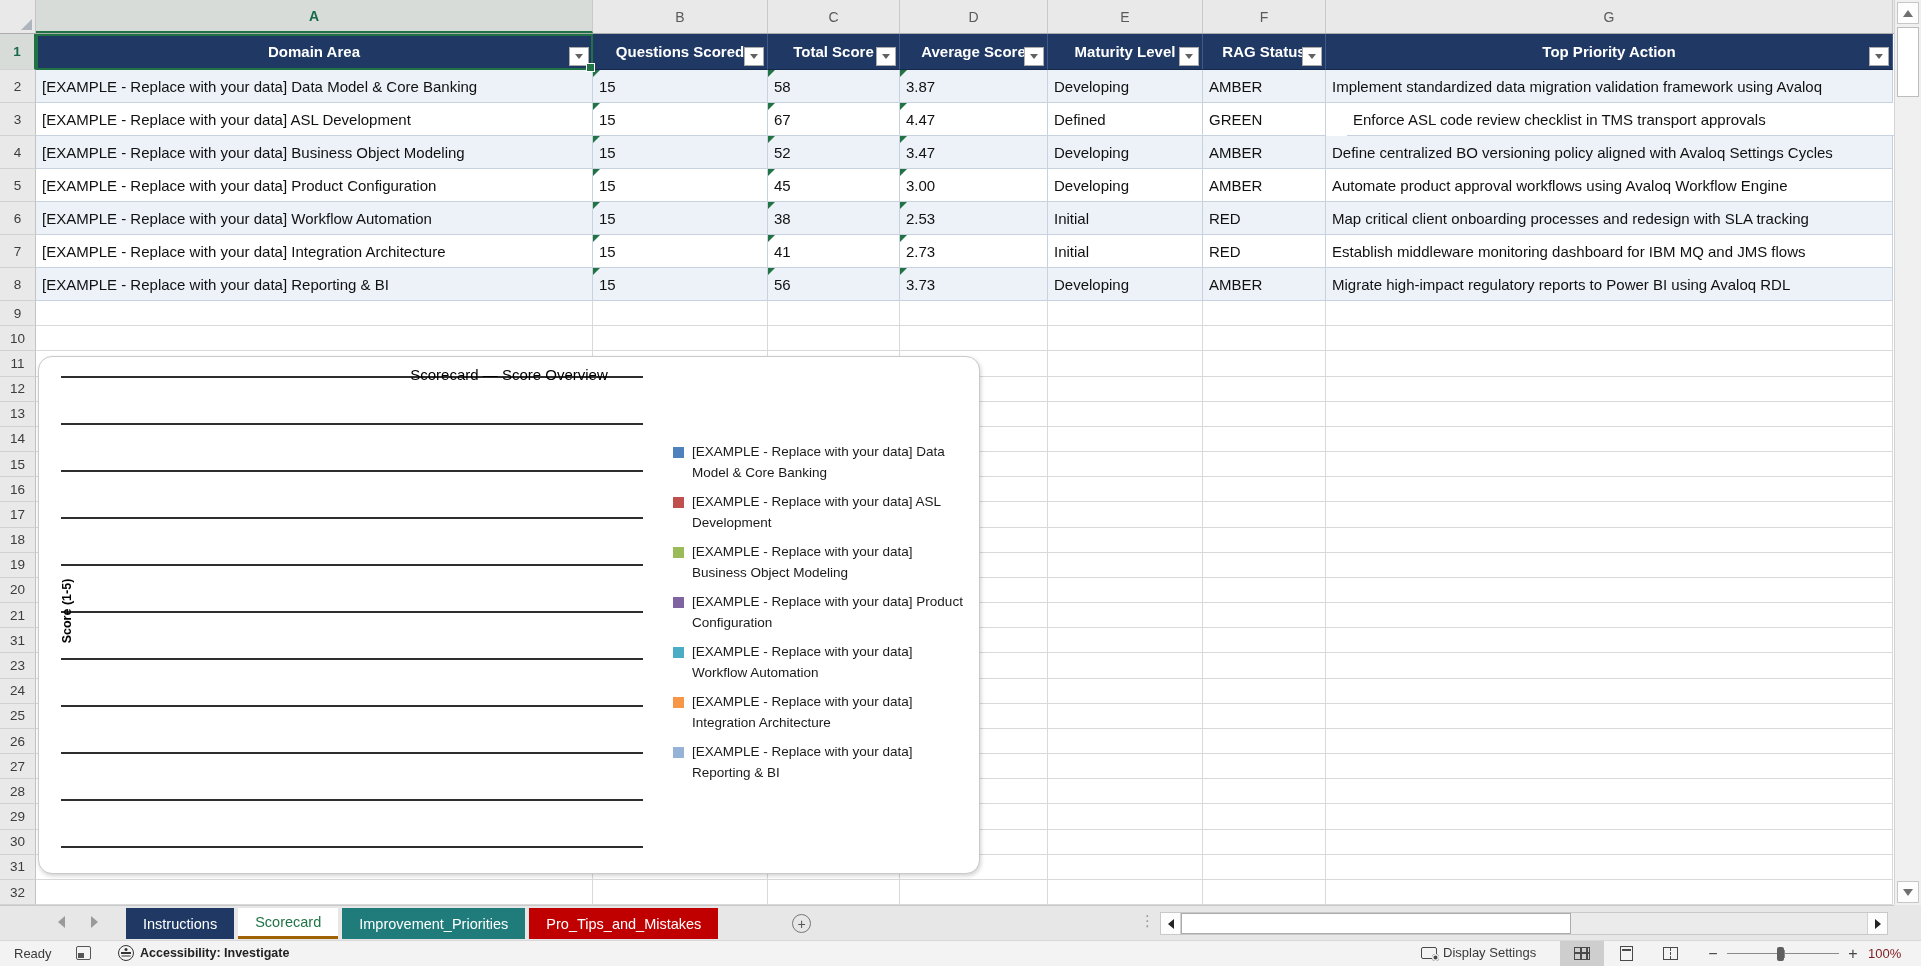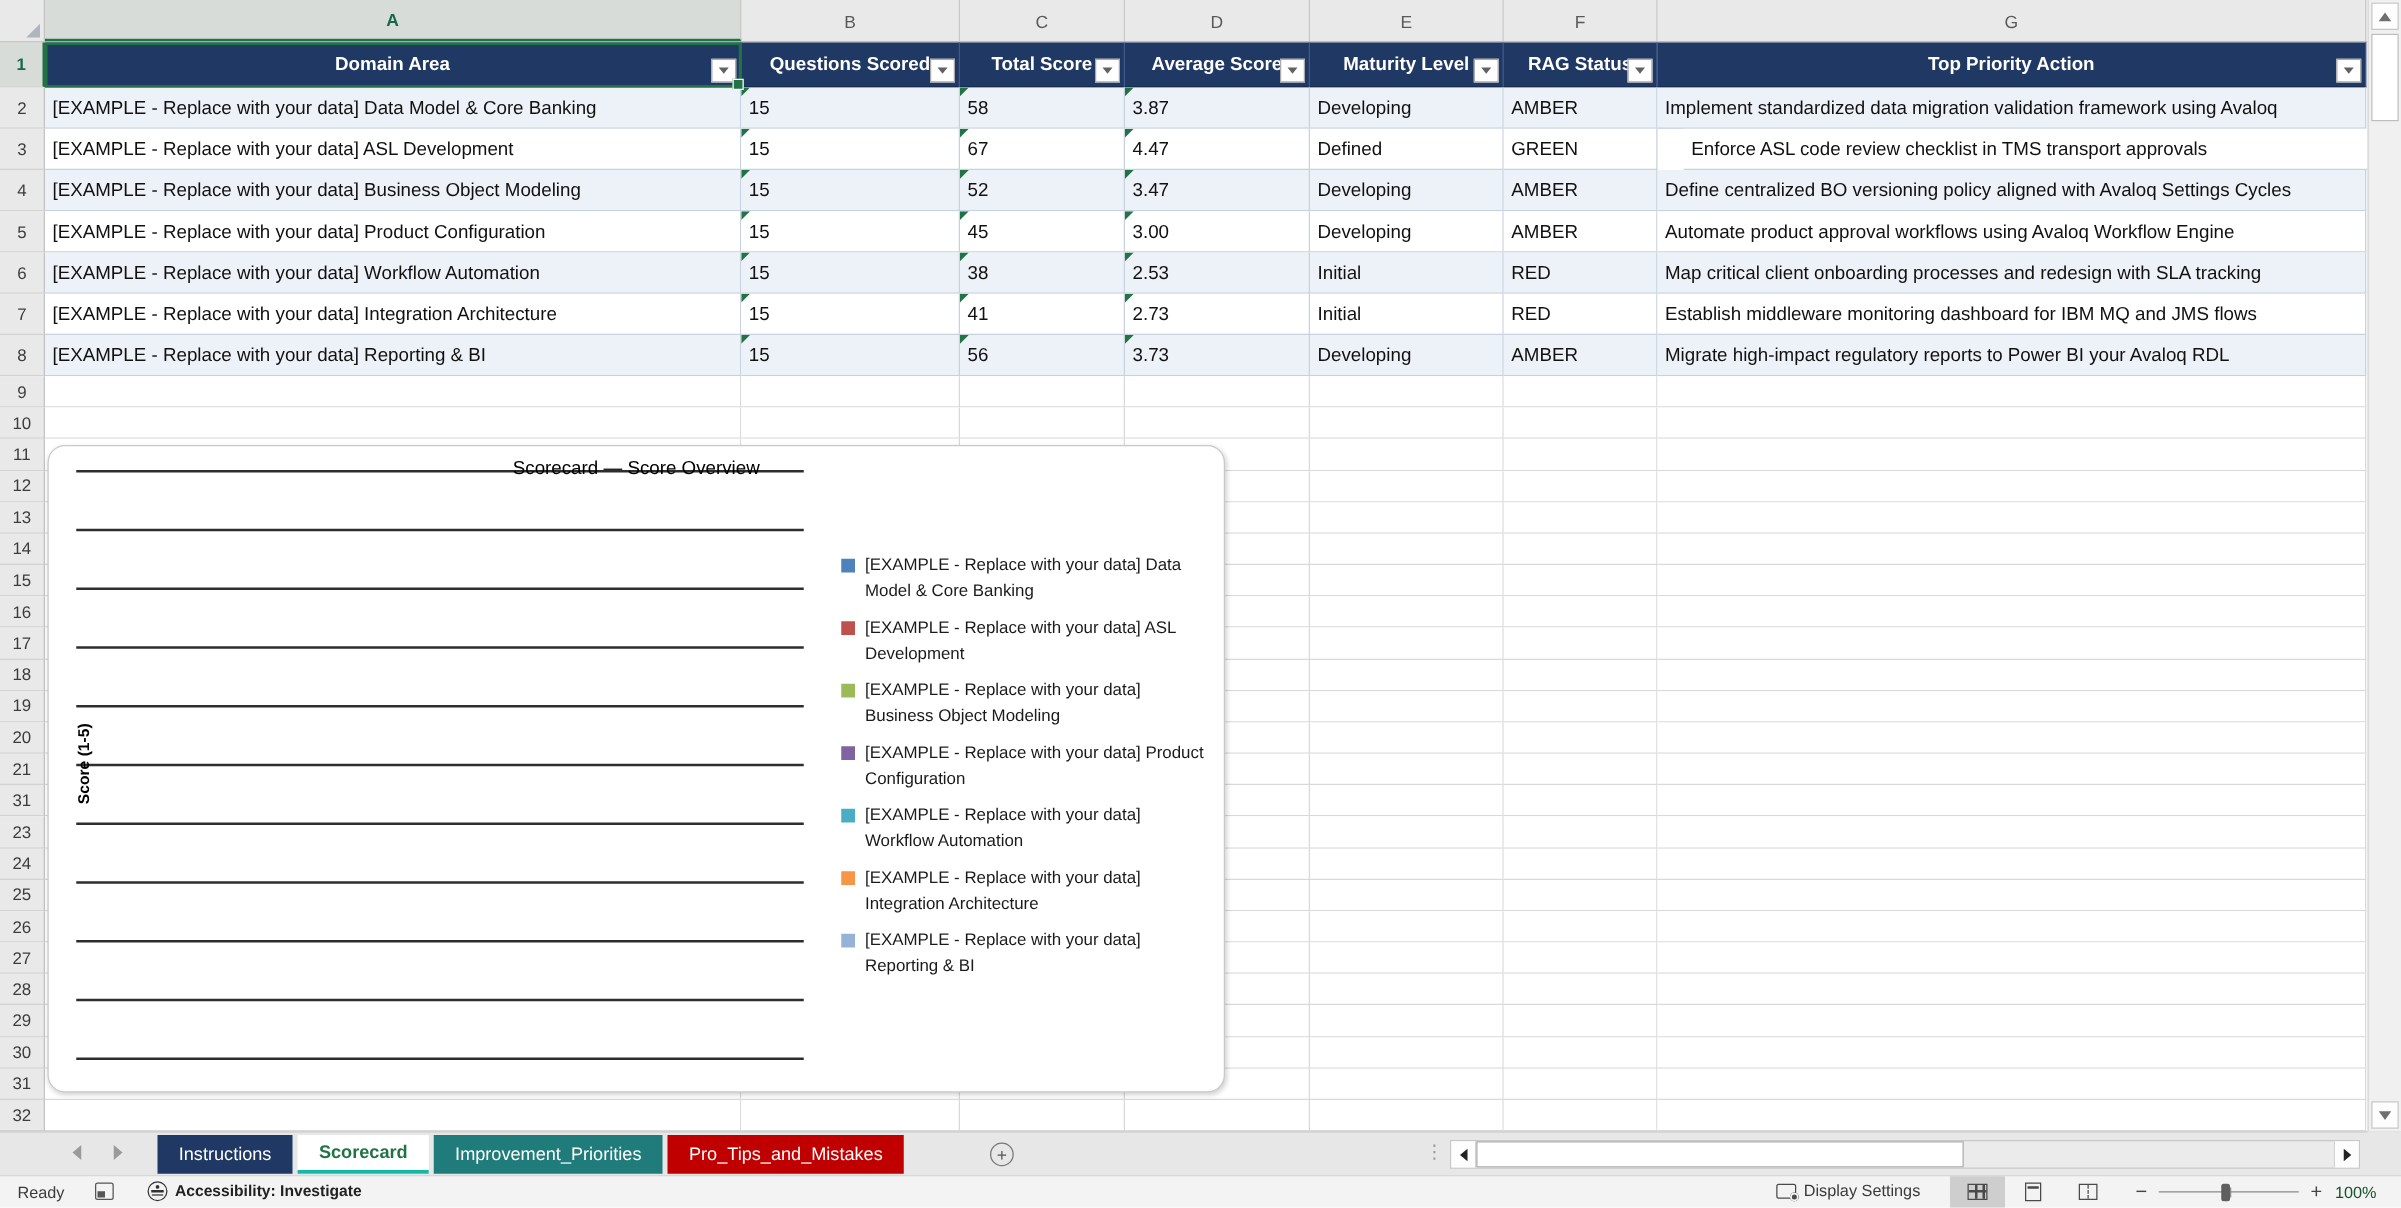--- a/index.html
+++ b/index.html
@@ -53,21 +53,21 @@
   .arr-dn{border-left:5px solid transparent;border-right:5px solid transparent;border-top:7px solid #6F6F6F;}
   .vthumb{position:absolute;left:2px;top:27px;width:22px;height:70px;background:#fff;border:1px solid #BDBDBD;box-sizing:border-box;}
   
   .tabbar{position:absolute;left:0;top:905px;width:1921px;height:35px;background:#E7E7E7;border-top:1px solid #C9C9C9;box-sizing:border-box;}
   .navarrows{position:absolute;left:58px;top:10px;display:flex;gap:26px;}
   .tarr{width:0;height:0;}
   .tarr.left{border-top:6px solid transparent;border-bottom:6px solid transparent;border-right:7px solid #9a9a9a;}
   .tarr.right{border-top:6px solid transparent;border-bottom:6px solid transparent;border-left:7px solid #9a9a9a;}
   .tabs{position:absolute;left:126px;top:2px;height:31px;display:flex;}
   .tab{height:31px;display:flex;align-items:center;padding:0 17px;font-size:14.5px;box-sizing:border-box;margin-right:4px;}
-  .tab.active{font-weight:bold;border-bottom:3px solid #14b8a6;}
+  .tab.active{font-weight:normal;border-bottom:3px solid #a16207;}
   .addsheet{position:absolute;left:792px;top:8px;width:19px;height:19px;border:1px solid #767676;border-radius:50%;
             display:flex;align-items:center;justify-content:center;font-size:14px;color:#555;box-sizing:border-box;}
   .tabdots{position:absolute;left:1140px;top:6px;font-size:15px;color:#9a9a9a;letter-spacing:0;}
   .hscroll{position:absolute;left:1160px;top:6px;width:728px;height:23px;background:#EBEBEB;border:1px solid #C8C8C8;box-sizing:border-box;}
   .hbtn{position:absolute;top:0;width:19px;height:21px;background:#FDFDFD;display:flex;align-items:center;justify-content:center;}
   .hbtn.left{left:0;border-right:1px solid #D2D2D2;} .hbtn.right{right:0;border-left:1px solid #D2D2D2;}
   .harr-l{border-top:5px solid transparent;border-bottom:5px solid transparent;border-right:6px solid #222;}
   .harr-r{border-top:5px solid transparent;border-bottom:5px solid transparent;border-left:6px solid #222;}
   .hthumb{position:absolute;left:20px;top:0;width:390px;height:21px;background:#fff;border:1px solid #ABABAB;box-sizing:border-box;}
   .corner-br{position:absolute;right:0;top:905px;width:27px;height:35px;background:#E7E7E7;}
@@ -94,21 +94,21 @@
   .vic.grid::after{content:"";position:absolute;top:0;bottom:0;left:5px;width:1.5px;background:#4a4a4a;box-shadow:6px 0 0 #4a4a4a;}
   .vic.page{width:13px;height:15px;border:1.5px solid #4a4a4a;}
   .vic.page::before{content:"";position:absolute;left:1px;right:1px;top:2px;height:1.5px;background:#4a4a4a;}
   .vic.pbreak{width:15px;height:13px;border:1.5px solid #4a4a4a;}
   .vic.pbreak::after{content:"";position:absolute;top:0;bottom:0;left:6px;width:0;border-left:1.5px dashed #4a4a4a;}
   .zoomgrp{position:absolute;left:1705px;top:0;height:25px;display:flex;align-items:center;}
   .zglyph{font-size:16px;color:#444;width:16px;text-align:center;}
   .ztrack{width:112px;height:1.5px;background:#8a8a8a;margin:0 6px;position:relative;}
   .ztrack::before{content:"";position:absolute;left:50%;top:-3px;width:1.5px;height:8px;background:#8a8a8a;}
   .zhandle{position:absolute;left:50px;top:-6px;width:7px;height:14px;background:#5f5f5f;border-radius:2px;}
-  .zpct{position:absolute;left:1868px;top:5px;font-size:13px;color:#14532d;}
+  .zpct{position:absolute;left:1868px;top:5px;font-size:13px;color:#7f1d1d;}
 </style>
 </head>
 <body>
 
 <div class="sheet">
   <div class="colband">
     <div class="corner"></div>
 
   <div class="colhdr sel" style="width: 557px;">A</div>
       <div class="colhdr" style="width: 175px;">B</div>
@@ -191,21 +191,21 @@
         <div class="cell dcell" style="width: 567px;">Establish middleware monitoring dashboard for IBM MQ and JMS flows</div>
       </div>
       <div class="grow" style="height: 33px;">
         <div class="gut">8</div>
         <div class="cell dcell band" style="width: 557px;">[EXAMPLE - Replace with your data] Reporting &amp; BI</div>
         <div class="cell dcell band" style="width: 175px;">15<span class="tri"></span></div>
         <div class="cell dcell band" style="width: 132px;">56<span class="tri"></span></div>
         <div class="cell dcell band" style="width: 148px;">3.73<span class="tri"></span></div>
         <div class="cell dcell band" style="width: 155px;">Developing</div>
         <div class="cell dcell band" style="width: 123px;">AMBER</div>
-        <div class="cell dcell band" style="width: 567px;">Migrate high-impact regulatory reports to Power BI your Avaloq RDL</div>
+        <div class="cell dcell band" style="width: 567px;">Migrate high-impact regulatory reports to Power BI using Avaloq RDL</div>
       </div>
       <div class="grow fill">
         <div class="gut">9</div>
         <div class="cell" style="width: 557px;"></div>
         <div class="cell" style="width: 175px;"></div>
         <div class="cell" style="width: 132px;"></div>
         <div class="cell" style="width: 148px;"></div>
         <div class="cell" style="width: 155px;"></div>
         <div class="cell" style="width: 123px;"></div>
         <div class="cell" style="width: 567px;"></div>

